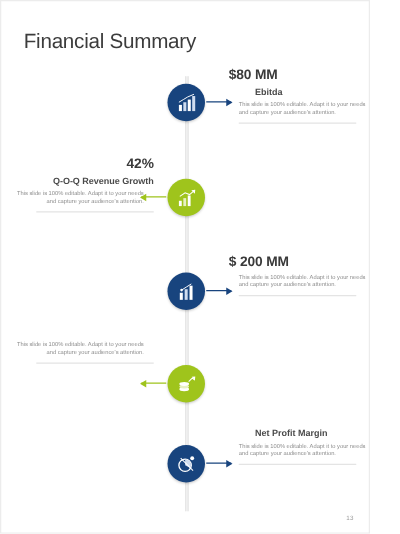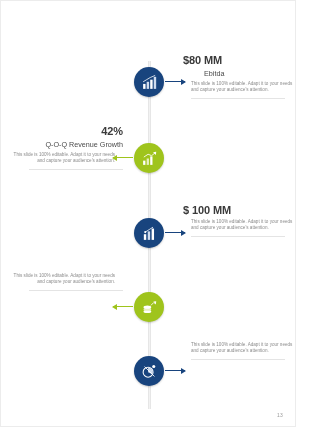--- a/index.html
+++ b/index.html
@@ -119,21 +119,21 @@
     font-size: 11px;
     font-weight: 700;
     color: #3a3a3a;
     letter-spacing: -0.1px;
     line-height: 13px;
     margin-bottom: 2px;
     white-space: nowrap;
   }
   .label {
     font-size: 7.2px;
-    font-weight: 400;
+    font-weight: 700;
     color: #4a4a4a;
     line-height: 9px;
     margin-bottom: 3px;
     padding-left: 21px;
   }
   .desc {
     font-size: 4.6px;
     font-weight: 400;
     color: #8c8c8c;
     line-height: 6.4px;
@@ -156,20 +156,21 @@
     font-size: 5px;
     color: #9a9a9a;
     letter-spacing: 0.2px;
   }
 </style>
 </head>
 <body>
 
 <div id="slide">
 
+  <div id="page-title">Financial Summary</div>
 
   <div id="timeline-spine"></div>
 
   <div class="milestone" style="top:81px">
     <div class="connector right">
       <div class="line"></div>
       <div class="head"></div>
     </div>
     <div class="node blue">
       <span>
@@ -224,21 +225,21 @@
         <svg width="17" height="17" viewBox="0 0 24 24" fill="none">
           <rect x="4" y="13" width="3.4" height="8" fill="#ffffff"></rect>
           <rect x="9.5" y="9" width="3.4" height="12" fill="#cfdcef"></rect>
           <rect x="15" y="5" width="3.4" height="16" fill="#ffffff"></rect>
           <circle cx="6" cy="10" r="1.5" fill="#ffffff"></circle>
           <path d="M6 10 L11.5 6.5 L17 3" stroke="#ffffff" stroke-width="1.1" fill="none"></path>
         </svg>
       </span>
     </div>
     <div class="block right" style="top:-29px">
-      <div class="value">$ 100 MM</div>
+      <div class="value">$ 200 MM</div>
       <div class="desc">This slide is 100% editable. Adapt it to your needs and capture your audience's attention.</div>
       <div class="rule"></div>
     </div>
   </div>
 
   <div class="milestone" style="top:306px">
     <div class="connector left">
       <div class="line"></div>
       <div class="head"></div>
     </div>
@@ -268,20 +269,21 @@
       <span>
         <svg width="17" height="17" viewBox="0 0 24 24" fill="none">
           <circle cx="10" cy="13" r="7" fill="none" stroke="#ffffff" stroke-width="1.5"></circle>
           <path d="M10 13 L10 6 A7 7 0 0 1 16 16 Z" fill="#cfdcef"></path>
           <path d="M5 5 L19 19" stroke="#ffffff" stroke-width="1.2"></path>
           <circle cx="18" cy="5" r="2.2" fill="#ffffff"></circle>
         </svg>
       </span>
     </div>
     <div class="block right" style="top:-29px">
+      <div class="label">Net Profit Margin</div>
       <div class="desc">This slide is 100% editable. Adapt it to your needs and capture your audience's attention.</div>
       <div class="rule"></div>
     </div>
   </div>
 
   <div id="page-number">13</div>
 
 </div>
 
 </body></html>

